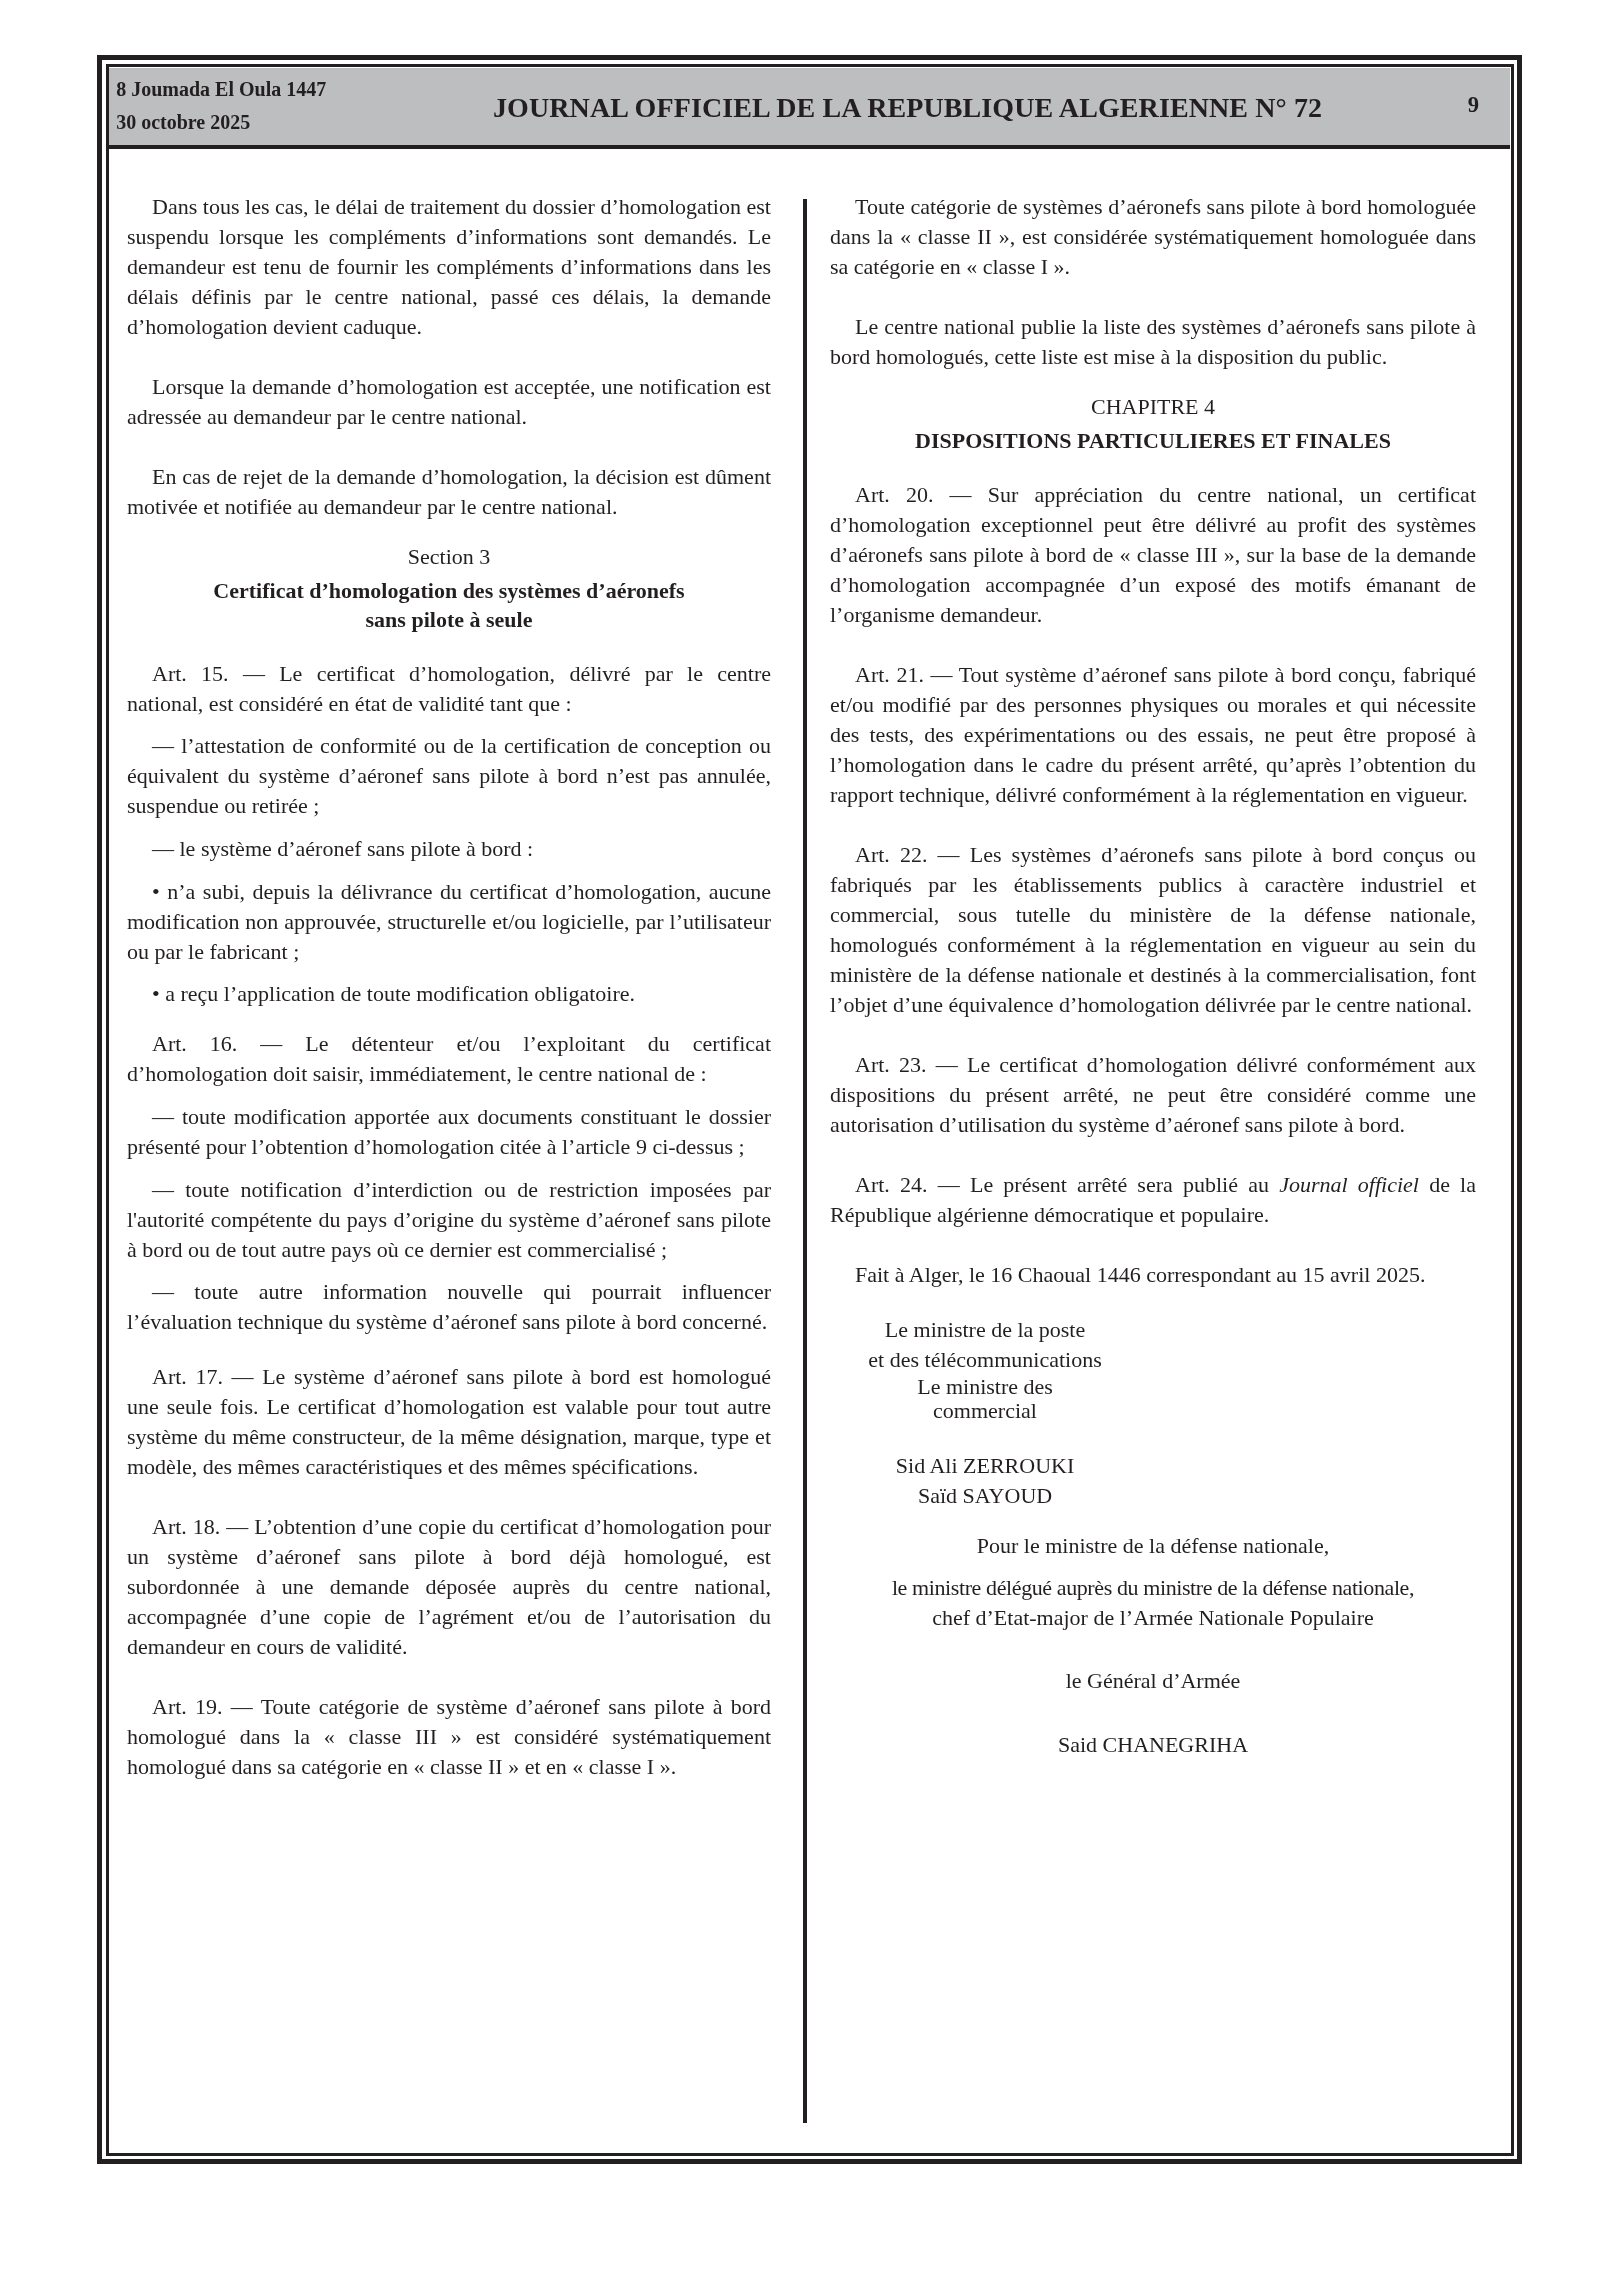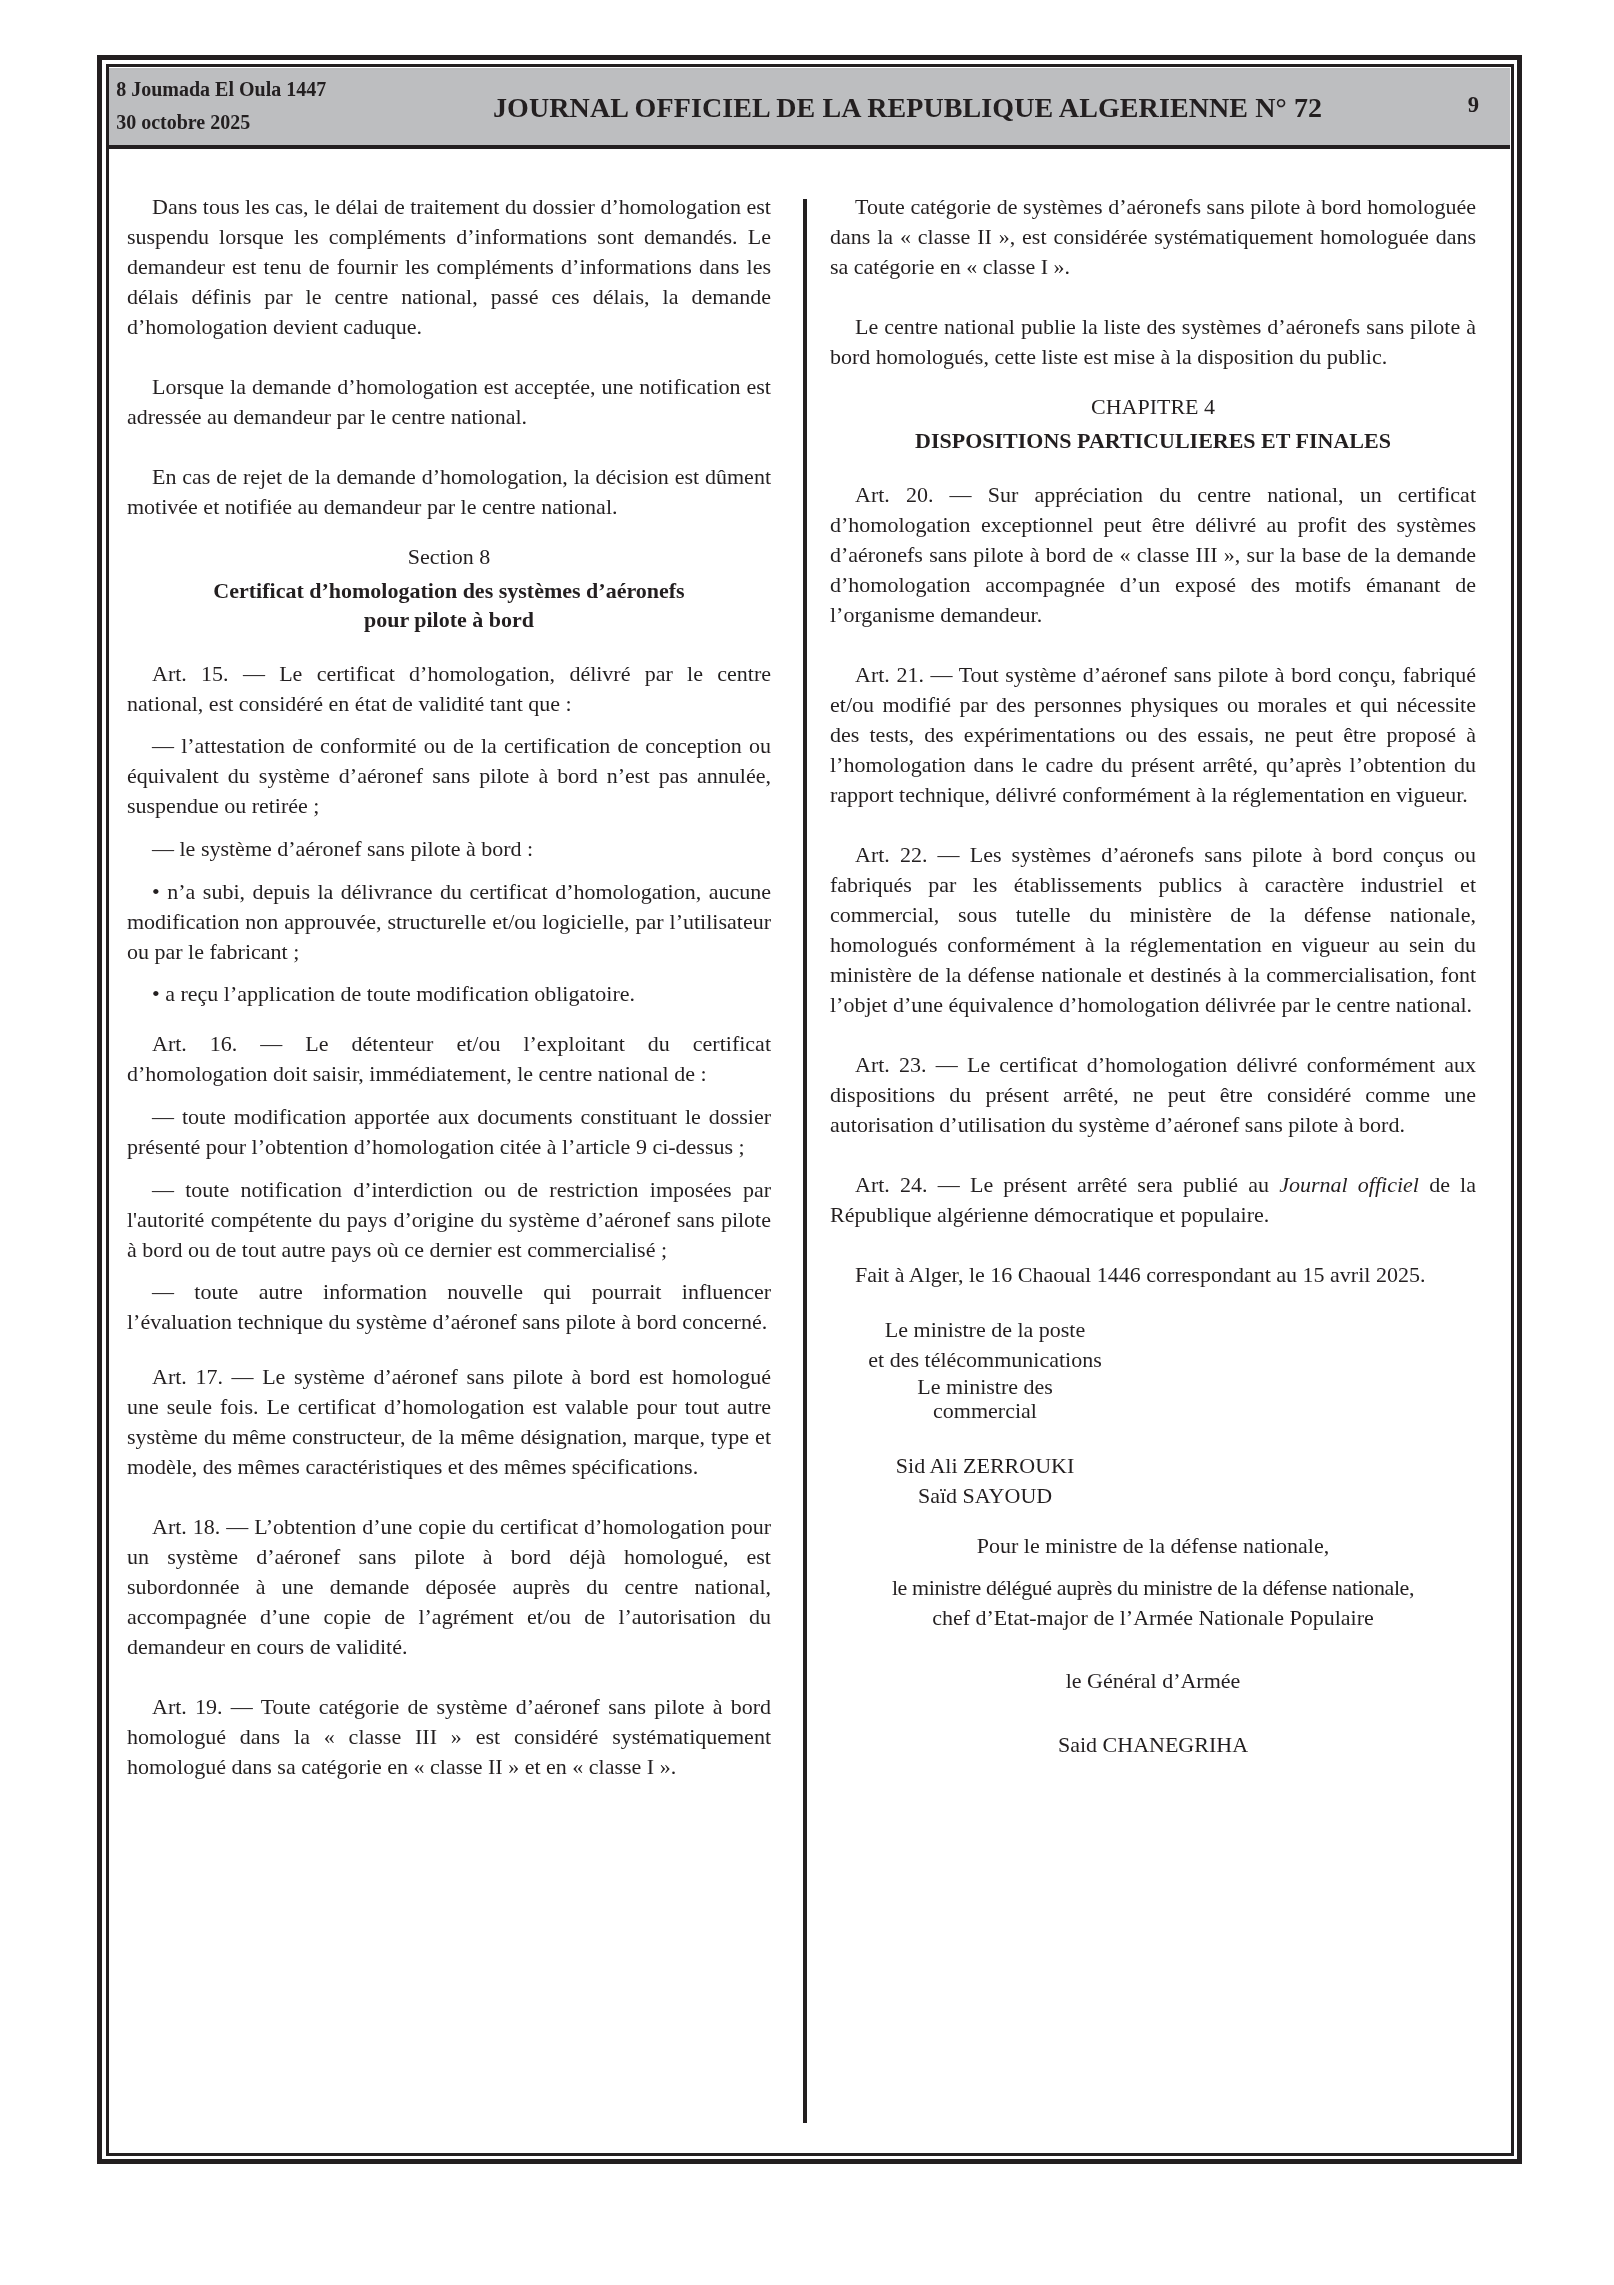--- a/index.html
+++ b/index.html
@@ -126,24 +126,24 @@
   </div>
   <div class="journal-title">JOURNAL OFFICIEL DE LA REPUBLIQUE ALGERIENNE N° 72</div>
   <div class="page-number">9</div>
 </div>
 
 <div class="column col-left">
   <p>Dans tous les cas, le délai de traitement du dossier d’homologation est suspendu lorsque les compléments d’informations sont demandés. Le demandeur est tenu de fournir les compléments d’informations dans les délais définis par le centre national, passé ces délais, la demande d’homologation devient caduque.</p>
   <p>Lorsque la demande d’homologation est acceptée, une notification est adressée au demandeur par le centre national.</p>
   <p style="margin-bottom:20px">En cas de rejet de la demande d’homologation, la décision est dûment motivée et notifiée au demandeur par le centre national.</p>
 
-  <div class="section-label">Section 8</div>
+  <div class="section-label">Section 3</div>
   <div class="section-title">
     <div>Certificat d’homologation des systèmes d’aéronefs</div>
-    <div>pour pilote à bord</div>
+    <div>sans pilote à seule</div>
   </div>
 
   <p class="tight">Art. 15. — Le certificat d’homologation, délivré par le centre national, est considéré en état de validité tant que :</p>
   <p class="tight">— l’attestation de conformité ou de la certification de conception ou équivalent du système d’aéronef sans pilote à bord n’est pas annulée, suspendue ou retirée ;</p>
   <p class="tight">— le système d’aéronef sans pilote à bord :</p>
   <p class="tight">• n’a subi, depuis la délivrance du certificat d’homologation, aucune modification non approuvée, structurelle et/ou logicielle, par l’utilisateur ou par le fabricant ;</p>
   <p style="margin-bottom:20px">• a reçu l’application de toute modification obligatoire.</p>
 
   <p class="tight">Art. 16. — Le détenteur et/ou l’exploitant du certificat d’homologation doit saisir, immédiatement, le centre national de :</p>
   <p class="tight">— toute modification apportée aux documents constituant le dossier présenté pour l’obtention d’homologation citée à l’article 9 ci-dessus ;</p>

